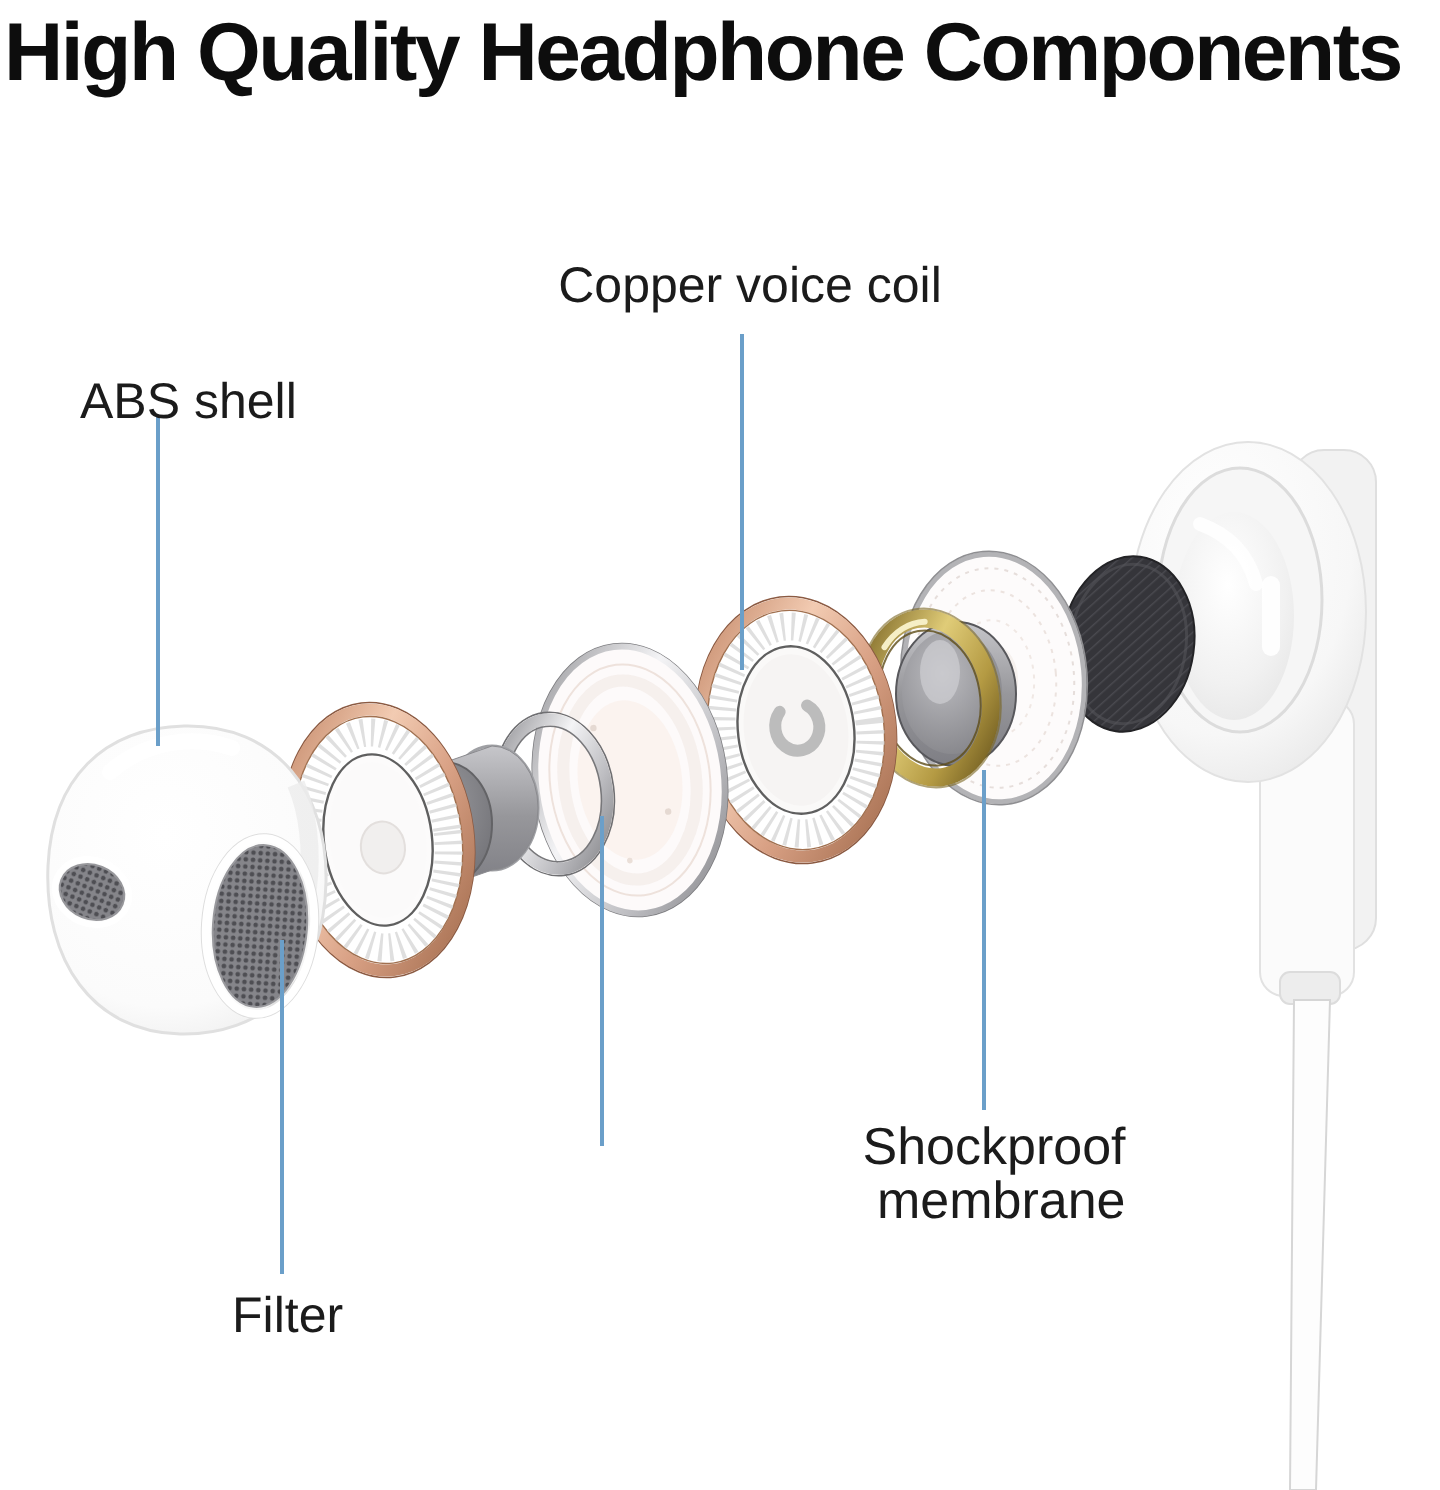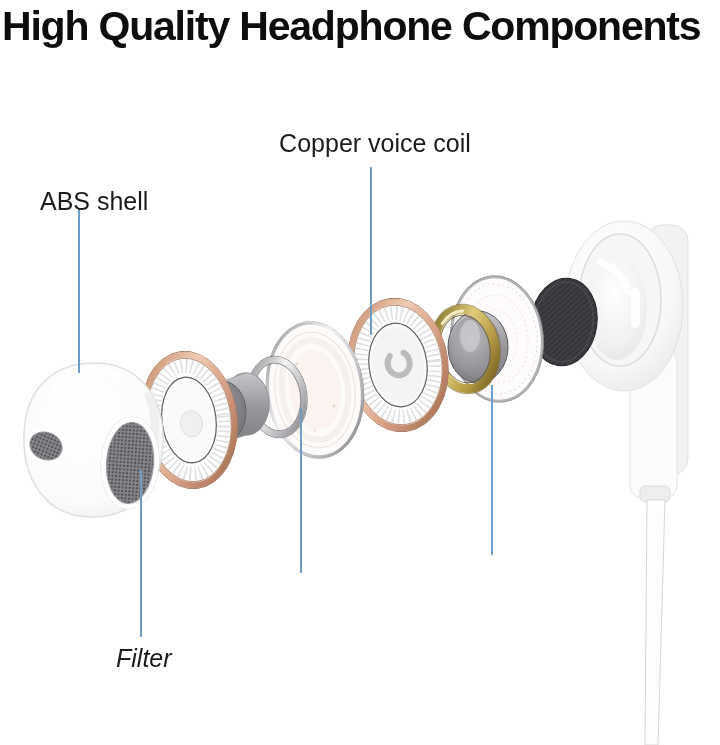--- a/index.html
+++ b/index.html
@@ -14,21 +14,21 @@
   }
   .callout{
     position:absolute;color:#1b1b1b;font-size:25px;line-height:27px;
     white-space:nowrap;
   }
   .callout.centered{transform:translateX(-50%);text-align:right;}
   .lbl-abs{left:28px;top:188px;margin-left:12px;}
   .lbl-copper{left:375px;top:130px;}
   .lbl-hires{left:302px;top:583px;font-size:26px;}
   .lbl-shock{left:497px;top:560px;font-size:26px;}
-  .lbl-filter{left:116px;top:645px;font-style:italic;}
+  .lbl-filter{left:116px;top:645px;}
   .leader{
     position:absolute;width:2px;background:#6B9FC9;
   }
   .leader.abs{left:78px;top:208px;height:165px;}
   .leader.copper{left:370px;top:167px;height:168px;}
   .leader.hires{left:300px;top:408px;height:165px;}
   .leader.shock{left:491px;top:385px;height:170px;}
   .leader.filter{left:140px;top:470px;height:167px;}
   svg.scene{position:absolute;left:0;top:0;}
 </style>
@@ -202,16 +202,20 @@
 
   <div class="title">High Quality Headphone Components</div>
 
   <div class="callout lbl-abs">ABS shell</div>
 
   <div class="callout centered lbl-copper">Copper voice coil</div>
 
   <div class="callout centered lbl-hires">
   </div>
 
+  <div class="callout centered lbl-shock">
+    <div>Shockproof</div>
+    <div>membrane</div>
+  </div>
 
   <div class="callout lbl-filter">Filter</div>
 
 </div>
 
 </body></html>

